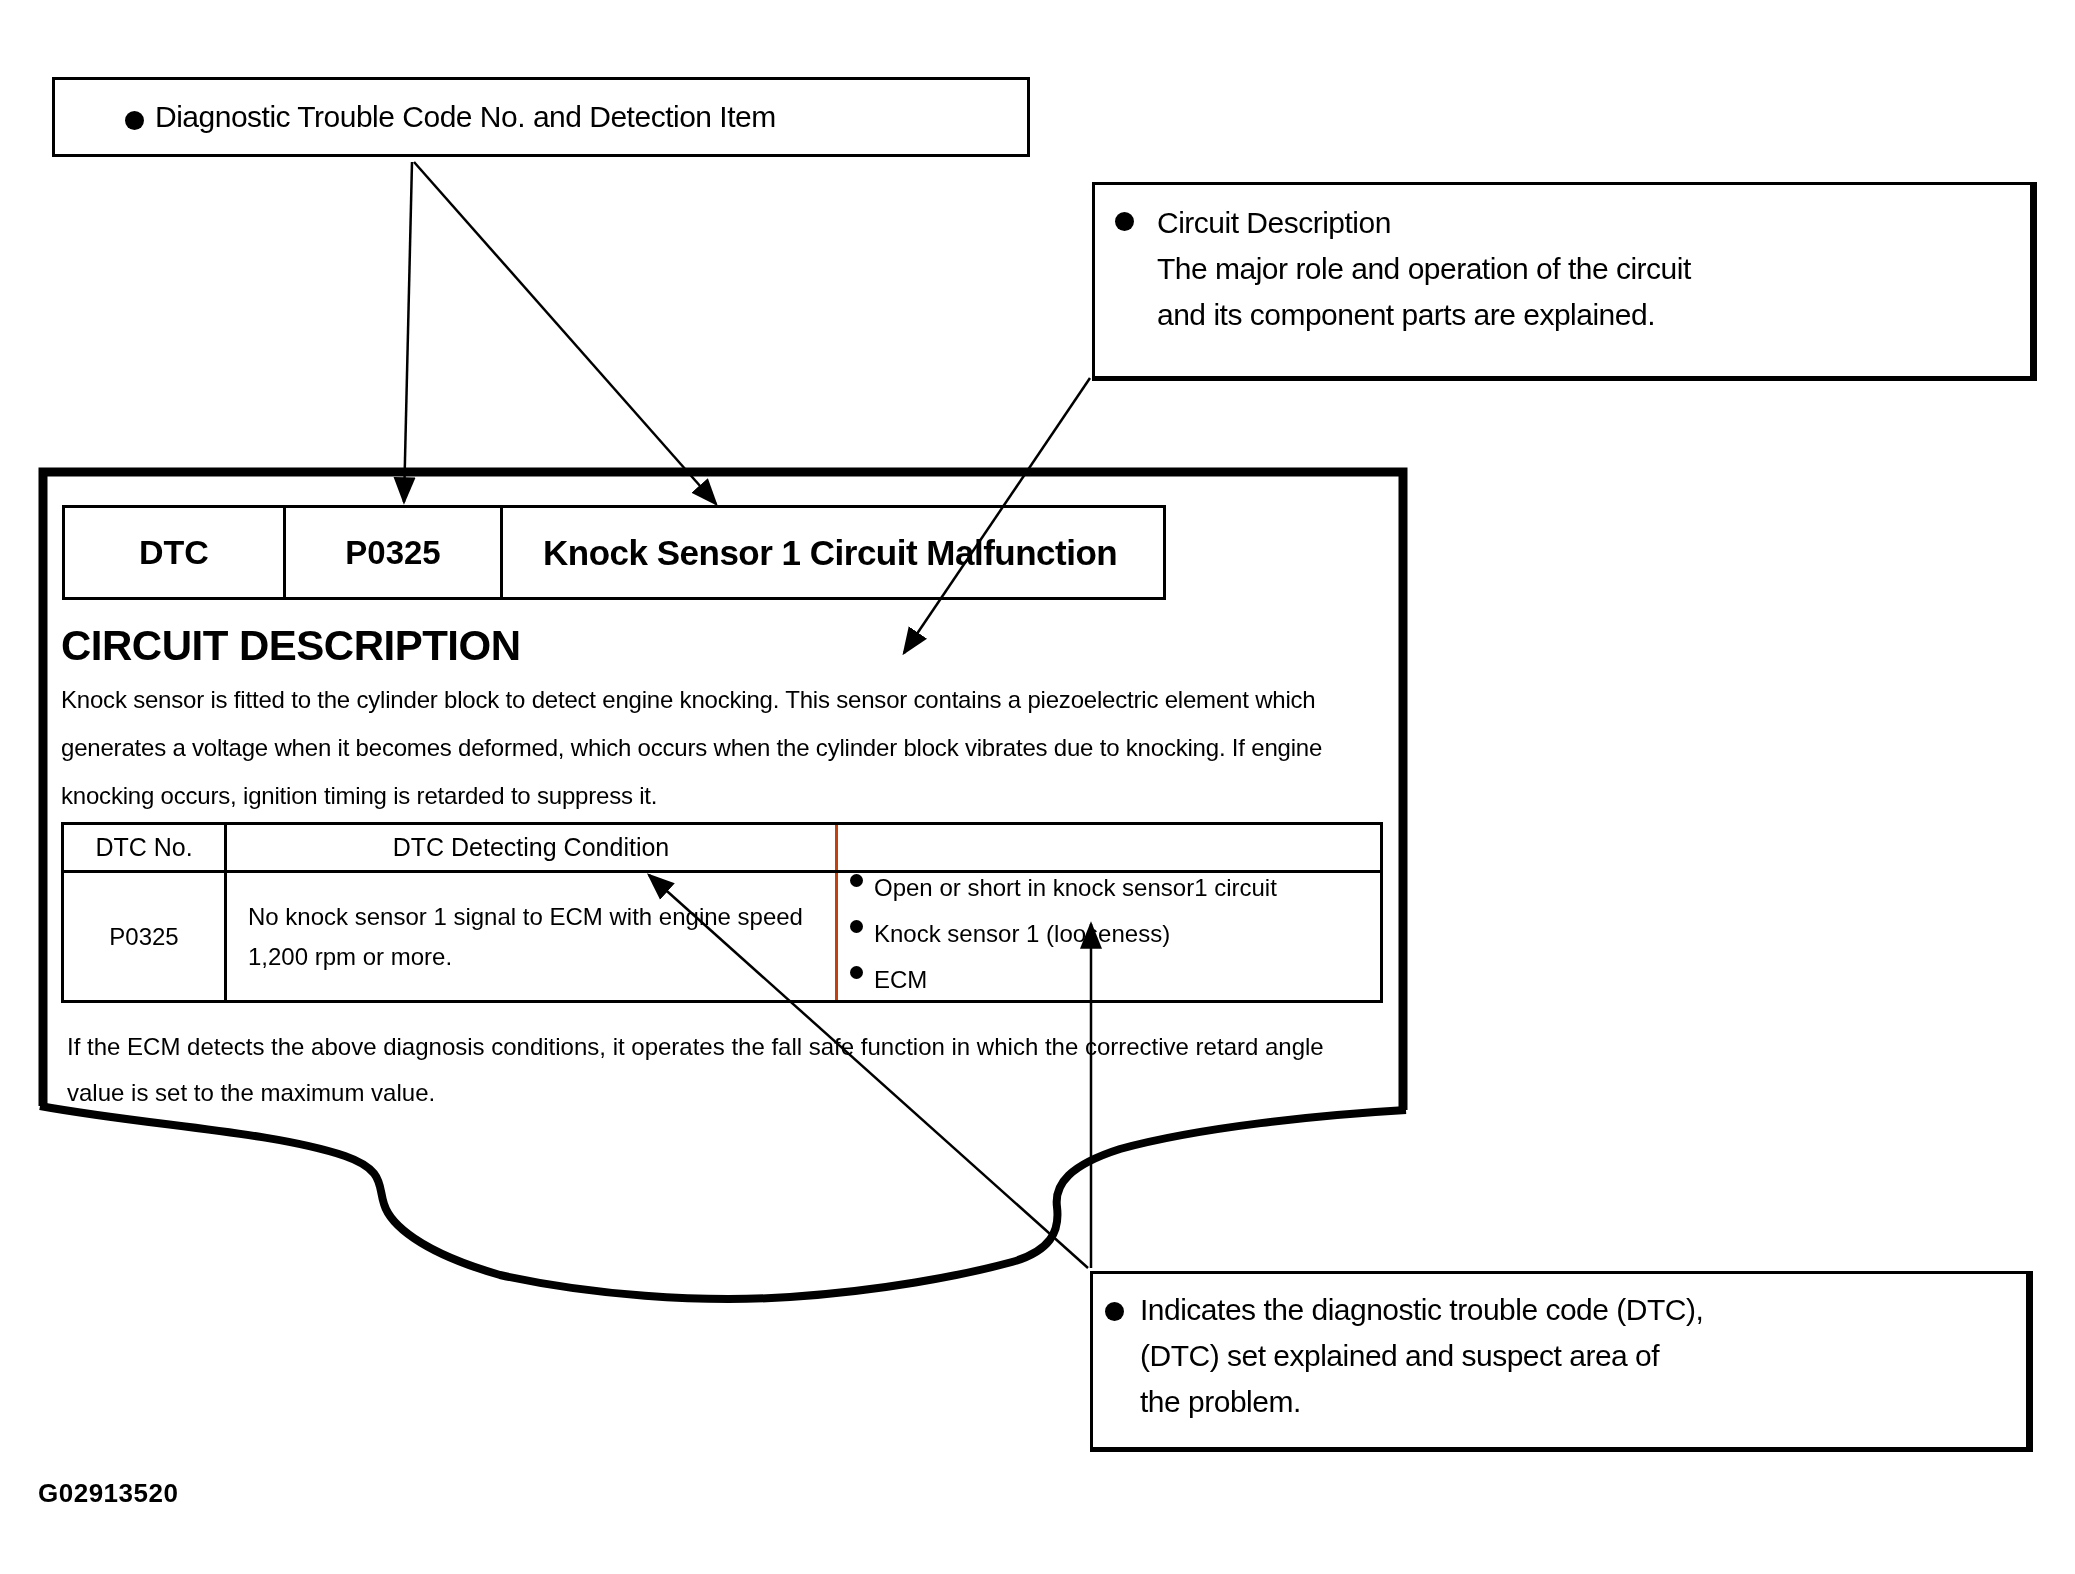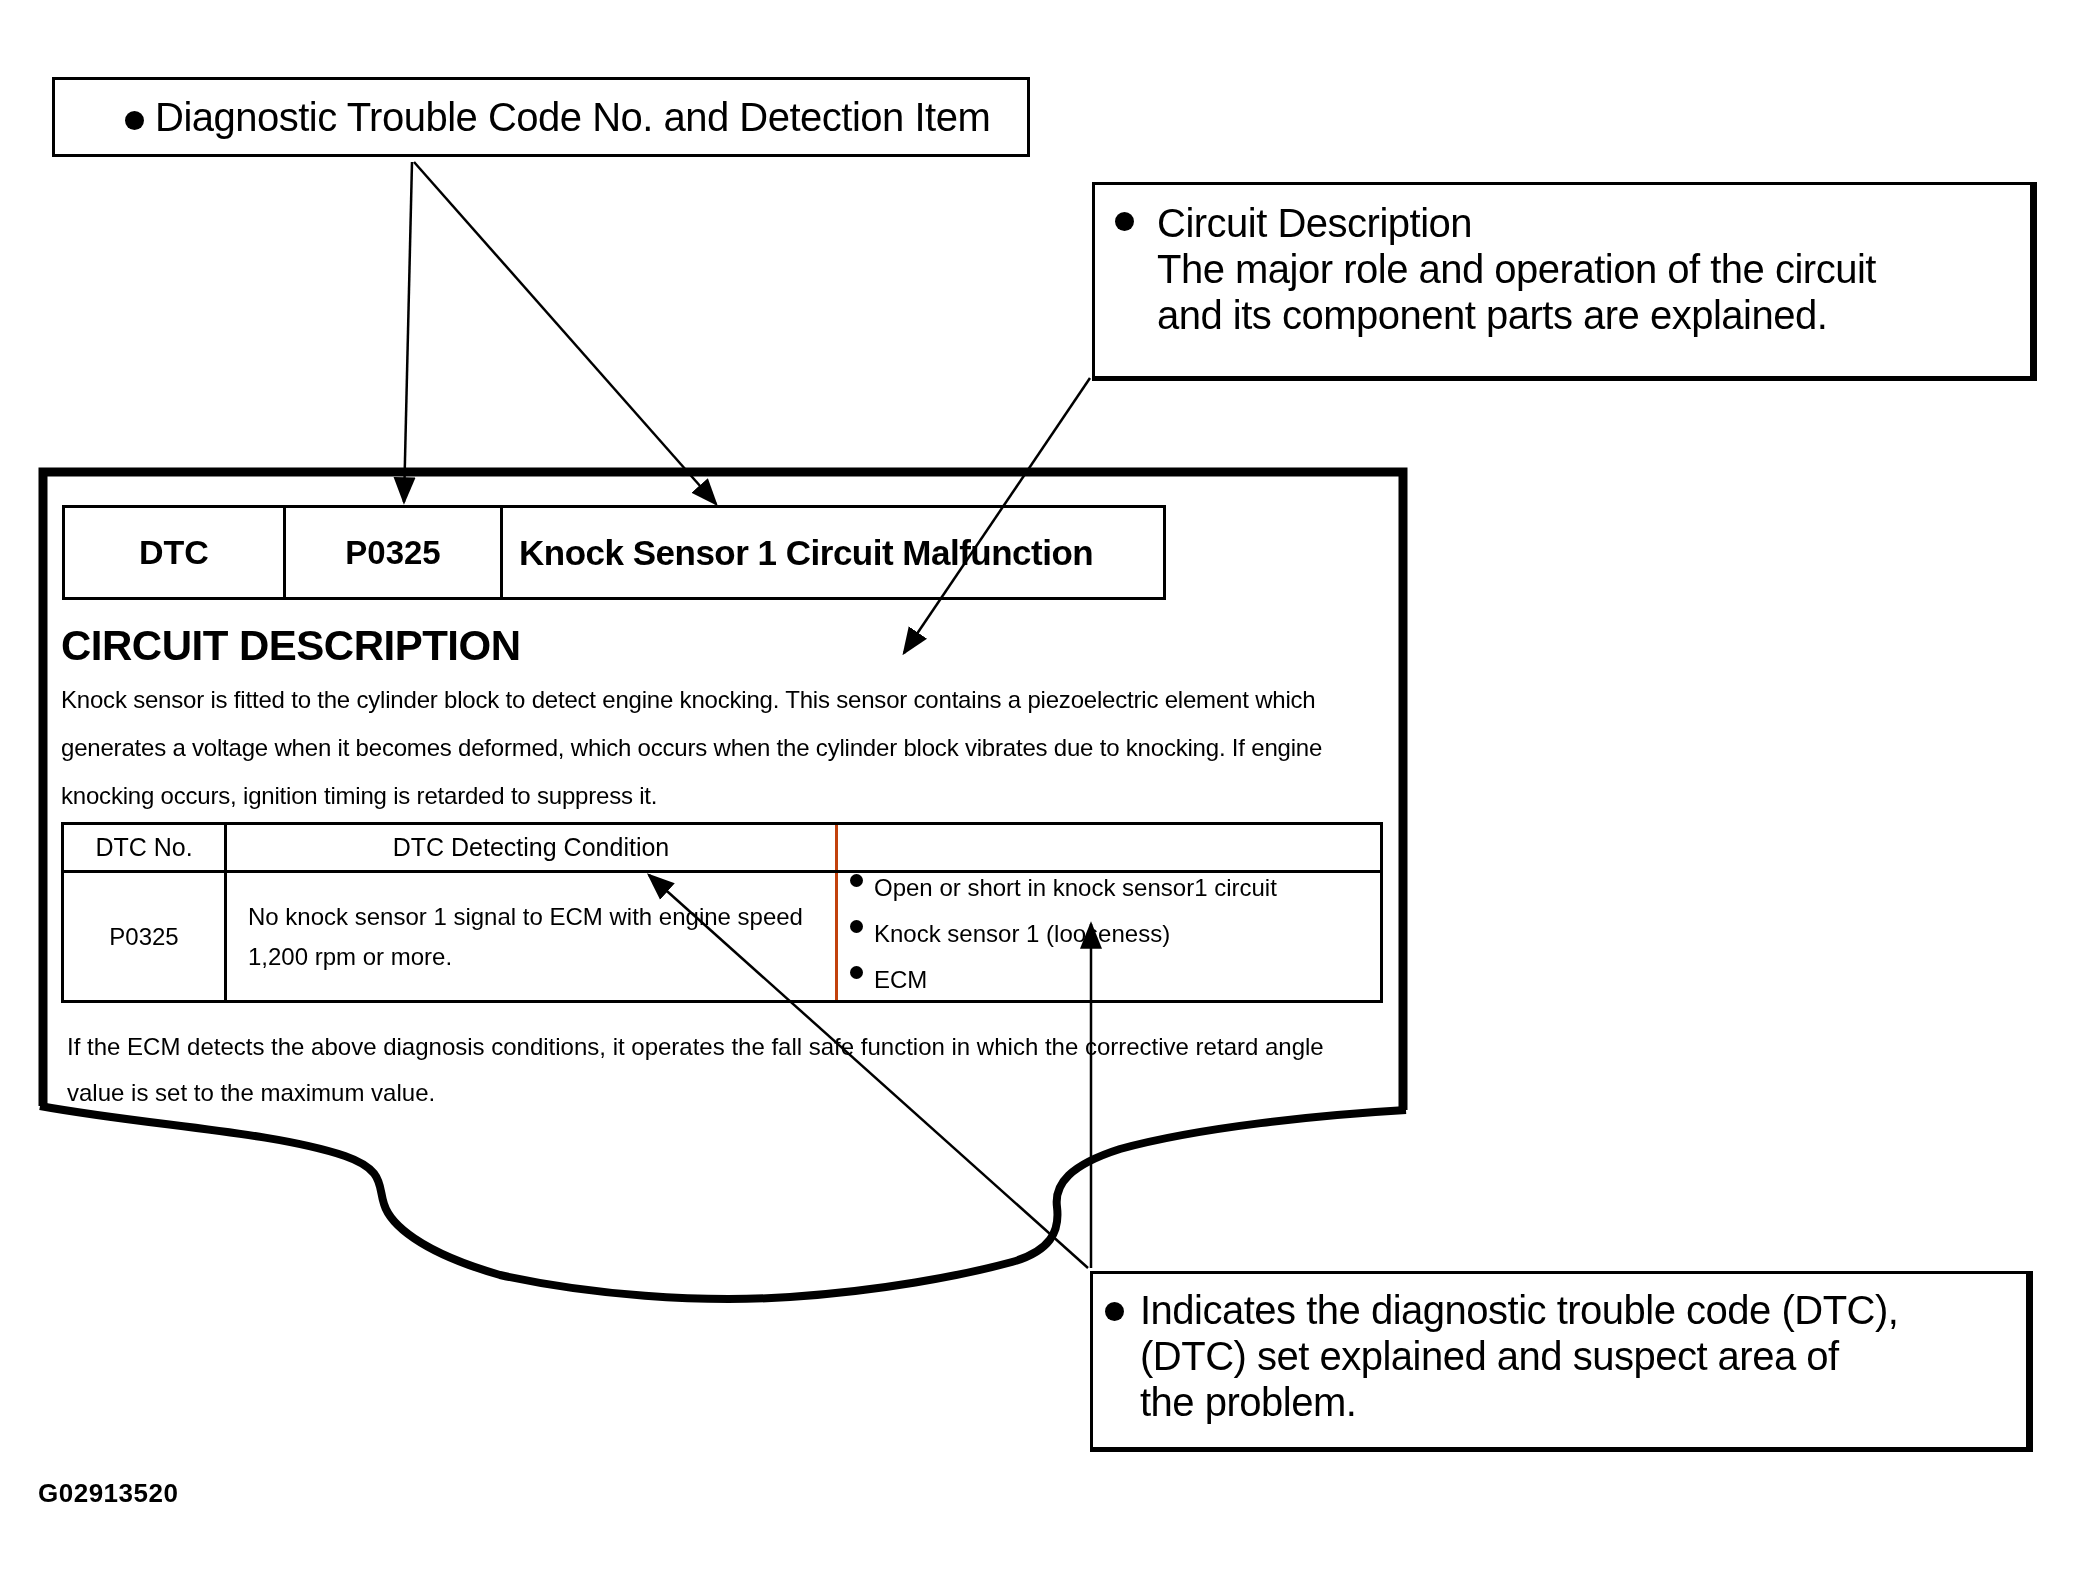--- a/index.html
+++ b/index.html
@@ -6,35 +6,35 @@
   .stage {
     position:relative; width:2075px; height:1574px; overflow:hidden;
     background:#ffffff; color:#000;
     font-family:"Liberation Sans", sans-serif;
   }
   svg.layer { position:absolute; left:0; top:0; pointer-events:none; }
 
   
   .callout {
     position:absolute; background:#fff; border:3px solid #000;
-    font-size:40px; line-height:46px; letter-spacing:-0.5px; box-sizing:border-box;
+    font-size:30px; line-height:46px; letter-spacing:-0.5px; box-sizing:border-box;
   }
   .callout.shadowed { border-right-width:7px; border-bottom-width:5px; }
   .dot { position:absolute; background:#000; border-radius:50%; }
   .dot19 { width:19px; height:19px; }
 
   
   .hdr-table {
     position:absolute; left:62px; top:505px; width:1104px; height:95px;
     border:3px solid #000; box-sizing:border-box; display:flex;
   }
   .hdr-cell { display:flex; align-items:center; justify-content:center; height:100%; box-sizing:border-box; }
   .hdr-cell.c1 { width:221px; border-right:3px solid #000; font-weight:bold; font-size:34px; }
   .hdr-cell.c2 { width:217px; border-right:3px solid #000; font-weight:bold; font-size:33px; }
-  .hdr-cell.c3 { flex:1; justify-content:flex-start; padding-left:16px; font-weight:bold; font-size:35px; letter-spacing:-0.5px; }
+  .hdr-cell.c3 { flex:1; justify-content:flex-start; padding-left:40px; font-weight:bold; font-size:35px; letter-spacing:-0.5px; }
 
   .section-title { position:absolute; left:61px; top:622px; font-size:42px; font-weight:bold; letter-spacing:-0.5px; }
   .body-text { position:absolute; left:61px; top:676px; font-size:24px; line-height:48px; letter-spacing:-0.2px; white-space:nowrap; }
 
   .cond-table {
     position:absolute; left:61px; top:822px; width:1322px; height:181px;
     border:3px solid #000; box-sizing:border-box; display:flex; flex-direction:column;
     font-size:24px;
   }
   .cond-row { display:flex; }

